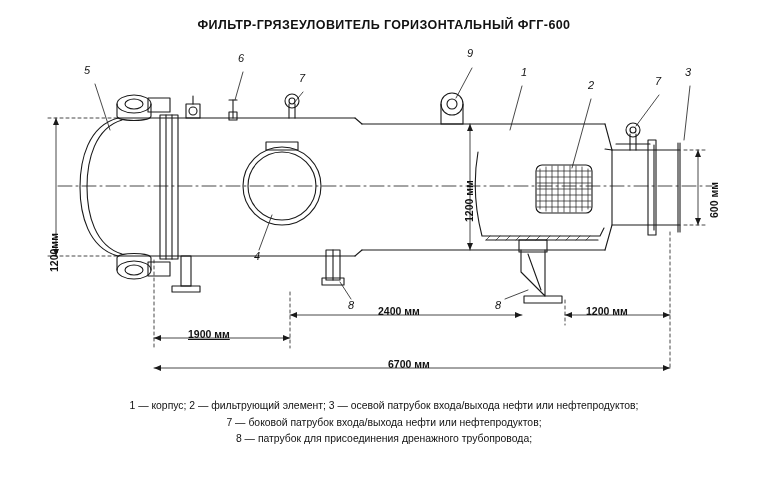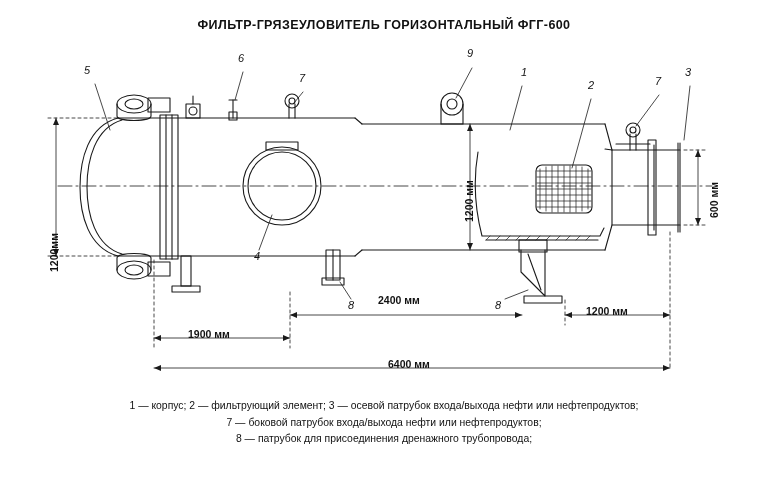--- a/index.html
+++ b/index.html
@@ -276,24 +276,24 @@
   <div class="lbl" style="left:655px; top:75px;">7</div>
   <div class="lbl" style="left:685px; top:66px;">3</div>
   <div class="lbl" style="left:254px; top:250px;">4</div>
   <div class="lbl" style="left:348px; top:299px;">8</div>
   <div class="lbl" style="left:495px; top:299px;">8</div>
 
   <div class="dim vert" style="left:48px; top:272px;">1200мм</div>
   <div class="dim vert" style="left:463px; top:222px;">1200 мм</div>
   <div class="dim vert" style="left:708px; top:218px;">600 мм</div>
 
-  <div class="dim" style="left:188px; top:328px;">1900 мм</div>
-  <div class="dim" style="left:378px; top:294px;">2400 мм</div>
+  <div class="dim" style="left:188px; top:328px;text-decoration:underline;">1900 мм</div>
+  <div class="dim" style="left:378px; top:305px;">2400 мм</div>
   <div class="dim" style="left:586px; top:305px;">1200 мм</div>
-  <div class="dim" style="left:388px; top:358px;">6400 мм</div>
+  <div class="dim" style="left:388px; top:358px;">6700 мм</div>
 
   <div class="legend">
     <div>1 — корпус;  2 — фильтрующий элемент;  3 — осевой патрубок входа/выхода нефти или нефтепродуктов;</div>
     <div>7 — боковой патрубок входа/выхода нефти или нефтепродуктов;</div>
     <div>8 — патрубок для присоединения дренажного трубопровода;</div>
   </div>
 
 </div>
 
 </body></html>

